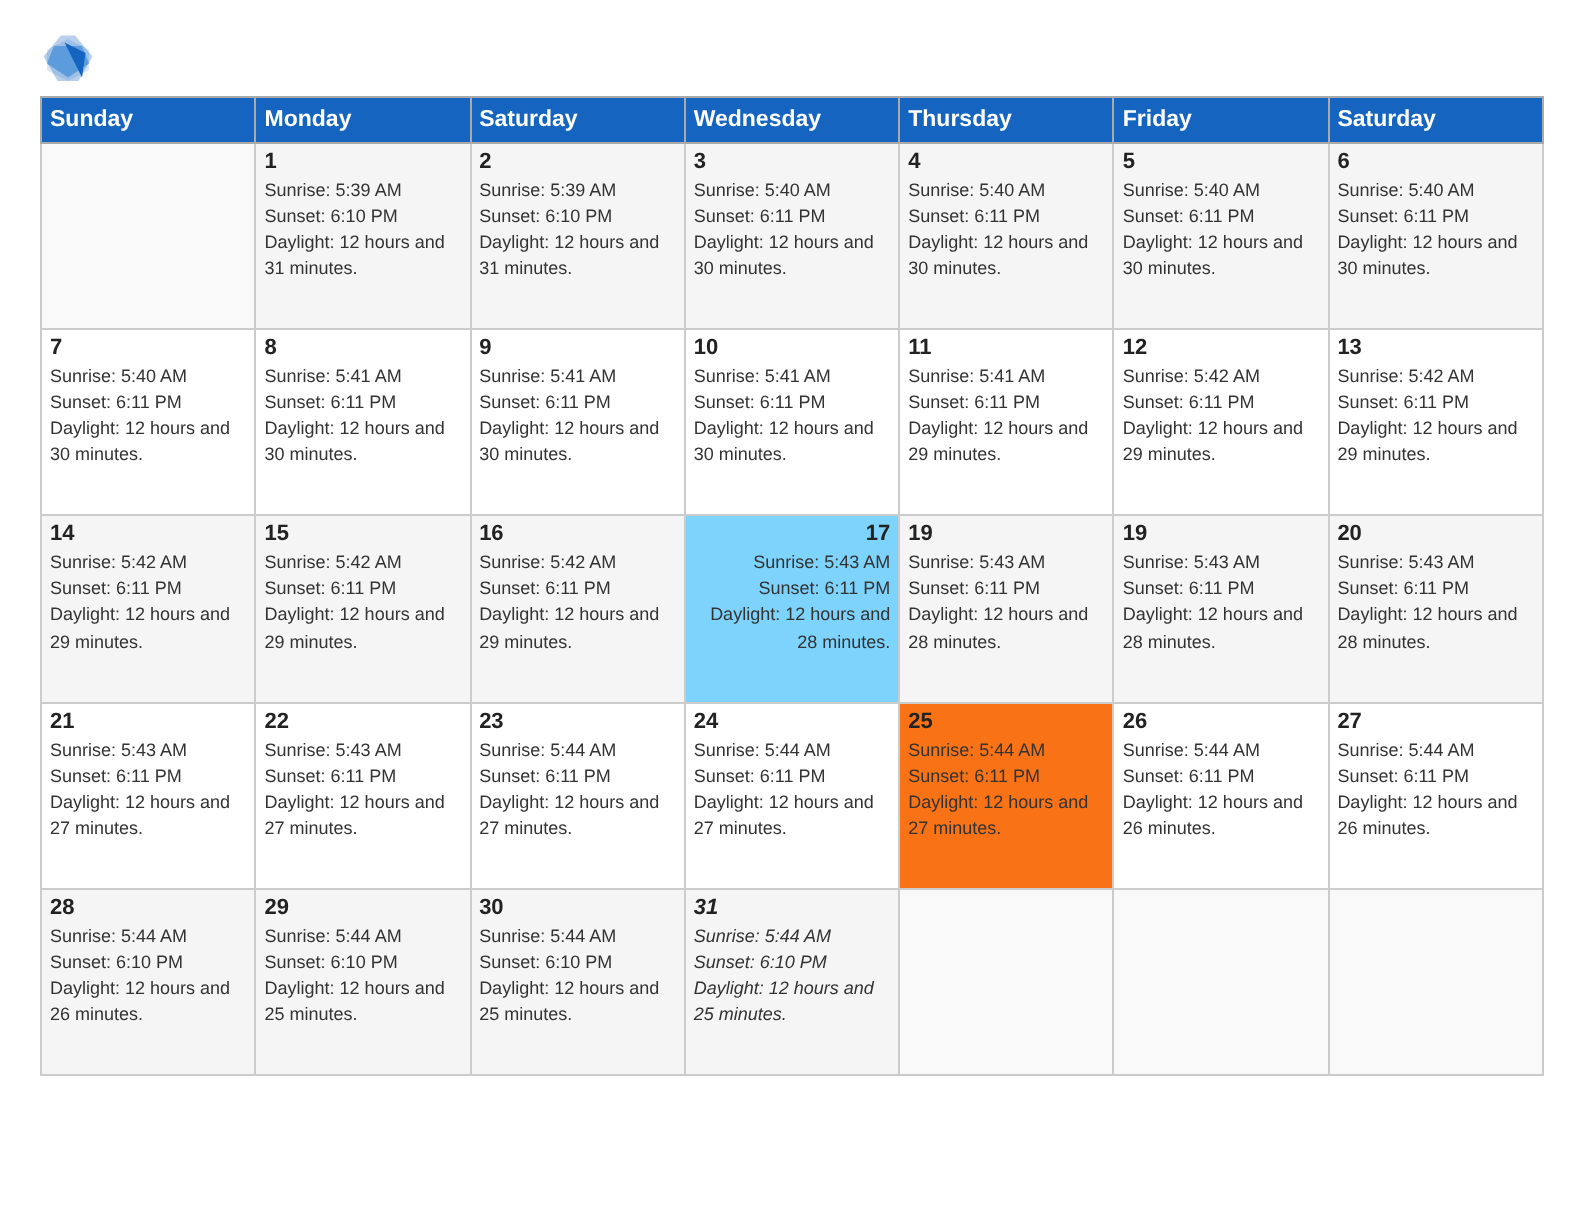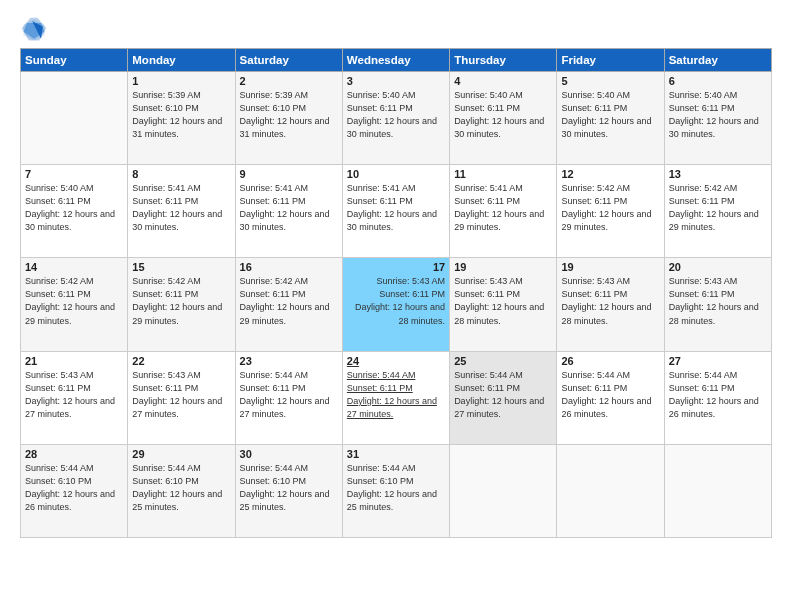--- a/index.html
+++ b/index.html
@@ -236,25 +236,25 @@
             <div class="day-info">Sunrise: 5:43 AM<br>Sunset: 6:11 PM<br>Daylight: 12 hours and 27 minutes.</div>
           </td>
           <td style="background: rgb(255, 255, 255);">
             <span class="day-number">22</span>
             <div class="day-info">Sunrise: 5:43 AM<br>Sunset: 6:11 PM<br>Daylight: 12 hours and 27 minutes.</div>
           </td>
           <td style="background: rgb(255, 255, 255);">
             <span class="day-number">23</span>
             <div class="day-info">Sunrise: 5:44 AM<br>Sunset: 6:11 PM<br>Daylight: 12 hours and 27 minutes.</div>
           </td>
-          <td style="background: rgb(255, 255, 255); text-decoration: underline;">
+          <td style="background: rgb(255, 255, 255);">
             <span class="day-number">24</span>
             <div class="day-info">Sunrise: 5:44 AM<br>Sunset: 6:11 PM<br>Daylight: 12 hours and 27 minutes.</div>
           </td>
-          <td style="background: #e5e5e5; margin-top: 18px;">
+          <td style="background: #f97316; margin-top: 18px;">
             <span class="day-number">25</span>
             <div class="day-info">Sunrise: 5:44 AM<br>Sunset: 6:11 PM<br>Daylight: 12 hours and 27 minutes.</div>
           </td>
           <td style="background: rgb(255, 255, 255);">
             <span class="day-number">26</span>
             <div class="day-info">Sunrise: 5:44 AM<br>Sunset: 6:11 PM<br>Daylight: 12 hours and 26 minutes.</div>
           </td>
           <td style="background: rgb(255, 255, 255);">
             <span class="day-number">27</span>
             <div class="day-info">Sunrise: 5:44 AM<br>Sunset: 6:11 PM<br>Daylight: 12 hours and 26 minutes.</div>
@@ -266,21 +266,21 @@
             <div class="day-info">Sunrise: 5:44 AM<br>Sunset: 6:10 PM<br>Daylight: 12 hours and 26 minutes.</div>
           </td>
           <td style="background: rgb(245, 245, 245);">
             <span class="day-number">29</span>
             <div class="day-info">Sunrise: 5:44 AM<br>Sunset: 6:10 PM<br>Daylight: 12 hours and 25 minutes.</div>
           </td>
           <td style="background: rgb(245, 245, 245);">
             <span class="day-number">30</span>
             <div class="day-info">Sunrise: 5:44 AM<br>Sunset: 6:10 PM<br>Daylight: 12 hours and 25 minutes.</div>
           </td>
-          <td style="background: rgb(245, 245, 245);">
+          <td style="background: rgb(245, 245, 245); font-style: italic;">
             <span class="day-number">31</span>
             <div class="day-info">Sunrise: 5:44 AM<br>Sunset: 6:10 PM<br>Daylight: 12 hours and 25 minutes.</div>
           </td>
           <td class="empty-cell"></td>
           <td class="empty-cell"></td>
           <td class="empty-cell"></td>
         </tr>
       </tbody>
   </table>
 </div>

